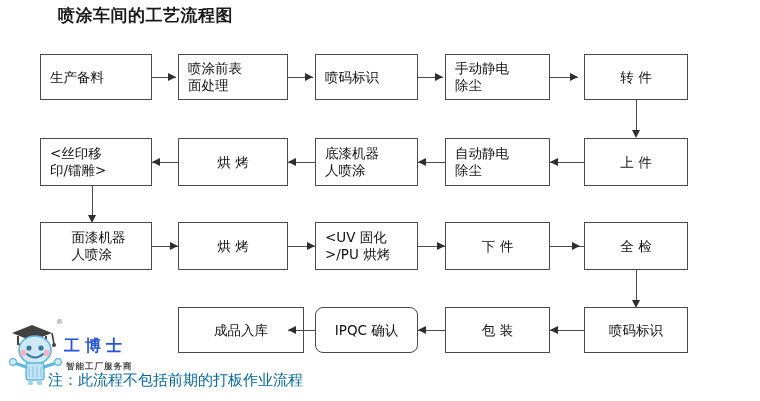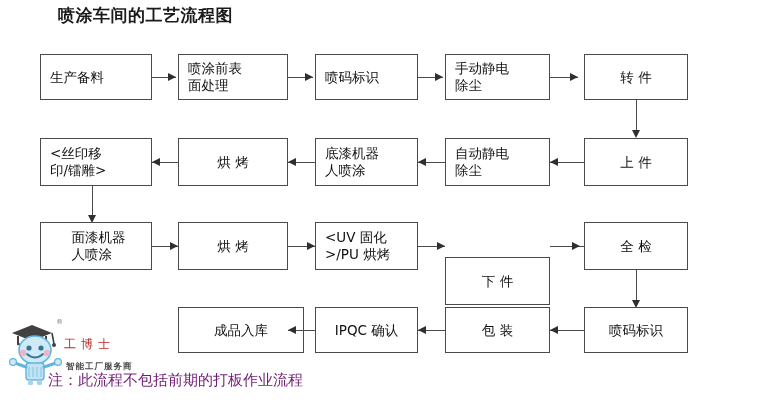--- a/index.html
+++ b/index.html
@@ -77,40 +77,40 @@
     border-left: 4.5px solid transparent;
     border-right: 4.5px solid transparent;
     border-top: 8px solid #2f2f2f;
   }
   
   .note {
     position: absolute;
     left: 48px;
     top: 371px;
     font-size: 15px;
-    color: #701a75;
+    color: #0369a1;
     white-space: nowrap;
   }
   
   .logo {
     position: absolute;
     left: 4px;
     top: 316px;
     width: 170px;
     height: 80px;
     opacity: 0.96;
   }
   .logo .robot { position: absolute; left: 2px; top: 4px; width: 64px; height: 66px; }
   .logo .brand {
     position: absolute;
     left: 60px;
     top: 20px;
-    font-size: 12px;
-    font-weight: normal;
-    color: #b91c1c;
+    font-size: 16px;
+    font-weight: bold;
+    color: #1d4ed8;
     letter-spacing: 5px;
     white-space: nowrap;
   }
   .logo .tagline {
     position: absolute;
     left: 62px;
     top: 45px;
     font-size: 8.5px;
     font-weight: bold;
     color: #444444;
@@ -220,40 +220,40 @@
   <div class="hline" style="left:288px; top:246px; width:27px;"></div>
   <div class="arrow right" style="left:307px; top:241.5px;"></div>
 
   <div class="node" style="left:315px; top:222px; width:103px; height:48px;">
     <span class="label">&lt;UV 固化
 &gt;/PU 烘烤</span>
   </div>
   <div class="hline" style="left:418px; top:246px; width:27px;"></div>
   <div class="arrow right" style="left:437px; top:241.5px;"></div>
 
-  <div class="node center" style="left:445px; top:222px; width:105px; height:48px;margin-top:35px;">
+  <div class="node center" style="left:445px; top:222px; width:105px; height:48px;">
     <span class="label">下 件</span>
   </div>
   <div class="hline" style="left:550px; top:246px; width:34px;"></div>
   <div class="arrow right" style="left:572px; top:241.5px;"></div>
 
   <div class="node center" style="left:584px; top:222px; width:104px; height:48px;">
     <span class="label">全 检</span>
   </div>
 
   <div class="vline" style="left:636px; top:270px; height:33px;"></div>
   <div class="arrow down" style="left:631.5px; top:300px;"></div>
 
   <div class="node center" style="left:178px; top:307px; width:126px; height:46px;">
     <span class="label">成品入库</span>
   </div>
   <div class="hline" style="left:288px; top:330px; width:27px;"></div>
   <div class="arrow left" style="left:288px; top:325.5px;"></div>
 
-  <div class="node center" style="left:315px; top:307px; width:103px; height:46px;">
+  <div class="node center" style="left:315px; top:307px; width:103px; height:46px;border-radius:8px;">
     <span class="label">IPQC 确认</span>
   </div>
   <div class="hline" style="left:418px; top:330px; width:27px;"></div>
   <div class="arrow left" style="left:418px; top:325.5px;"></div>
 
   <div class="node center" style="left:445px; top:307px; width:105px; height:46px;">
     <span class="label">包 装</span>
   </div>
   <div class="hline" style="left:550px; top:330px; width:34px;"></div>
   <div class="arrow left" style="left:550px; top:325.5px;"></div>

